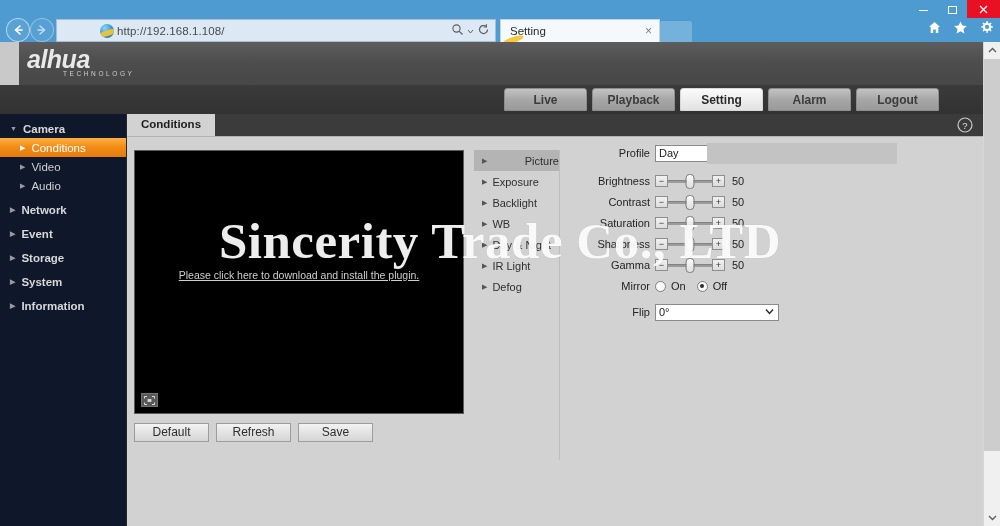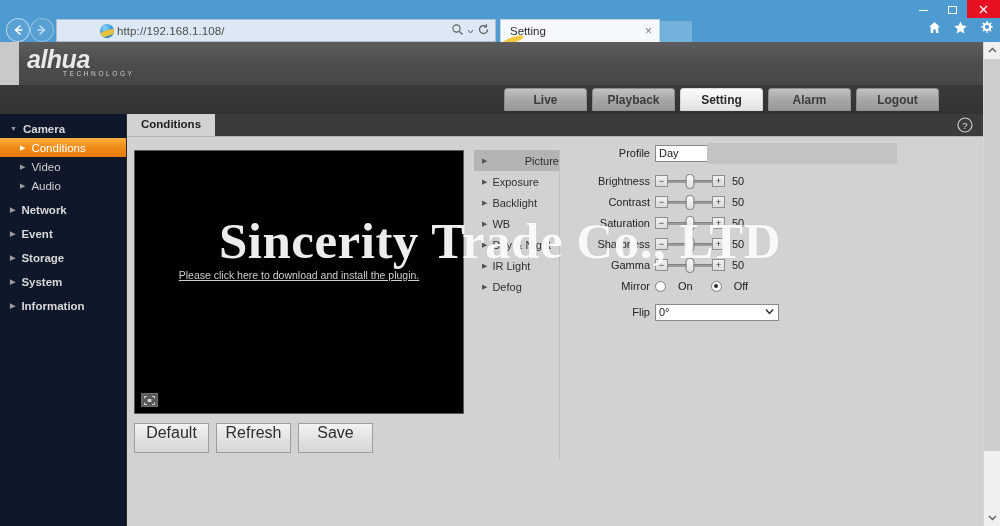--- a/index.html
+++ b/index.html
@@ -159,21 +159,21 @@
   }
   .snap-btn {
     position: absolute; left: 6px; bottom: 6px; width: 17px; height: 14px;
     background: #595959; border: 1px solid #6f6f6f;
     display: flex; align-items: center; justify-content: center;
   }
   .snap-btn svg { display: block; }
 
   .btnrow { position: absolute; left: 7px; top: 286px; display: flex; gap: 7px; }
   .gbtn {
-    width: 75px; height: 30px; line-height: 17px; text-align: center; font-size: 16px;
+    width: 75px; height: 19px; line-height: 17px; text-align: center; font-size: 12px;
     color: #2e2e2e; background: linear-gradient(180deg,#f3f3f3 0%, #e3e3e3 50%, #d6d6d6 100%);
     border: 1px solid #9d9d9d;
   }
 
   
   .submenu {
     position: absolute; left: 347px; top: 13px; width: 86px; height: 310px;
     border-right: 1px solid #bdbdbd;
   }
   .sub-item {
@@ -211,21 +211,21 @@
     content: ""; position: absolute; left: 0; right: 0; top: 5px; height: 2px;
     background: #9b9b9b; border-top: 1px solid #828282;
   }
   .knob {
     position: absolute; left: 50%; transform: translateX(-50%);
     width: 9px; height: 15px; background: linear-gradient(180deg,#fcfcfc,#dedede);
     border: 1px solid #7e7e7e; border-radius: 4px;
   }
   .sval { font-size: 11px; color: #1e1e1e; margin-left: 7px; }
 
-  .radio-wrap { display: flex; align-items: center; gap: 12px; font-size: 11px; color: #222; }
+  .radio-wrap { display: flex; align-items: center; gap: 5px; font-size: 11px; color: #222; }
   .radio {
     width: 11px; height: 11px; border-radius: 50%;
     background: #fbfbfb; border: 1px solid #7d7d7d; position: relative;
   }
   .radio.on::after {
     content: ""; position: absolute; left: 2.5px; top: 2.5px; width: 4px; height: 4px;
     border-radius: 50%; background: #2b2b2b;
   }
   .flip-sel { width: 124px; }
 

